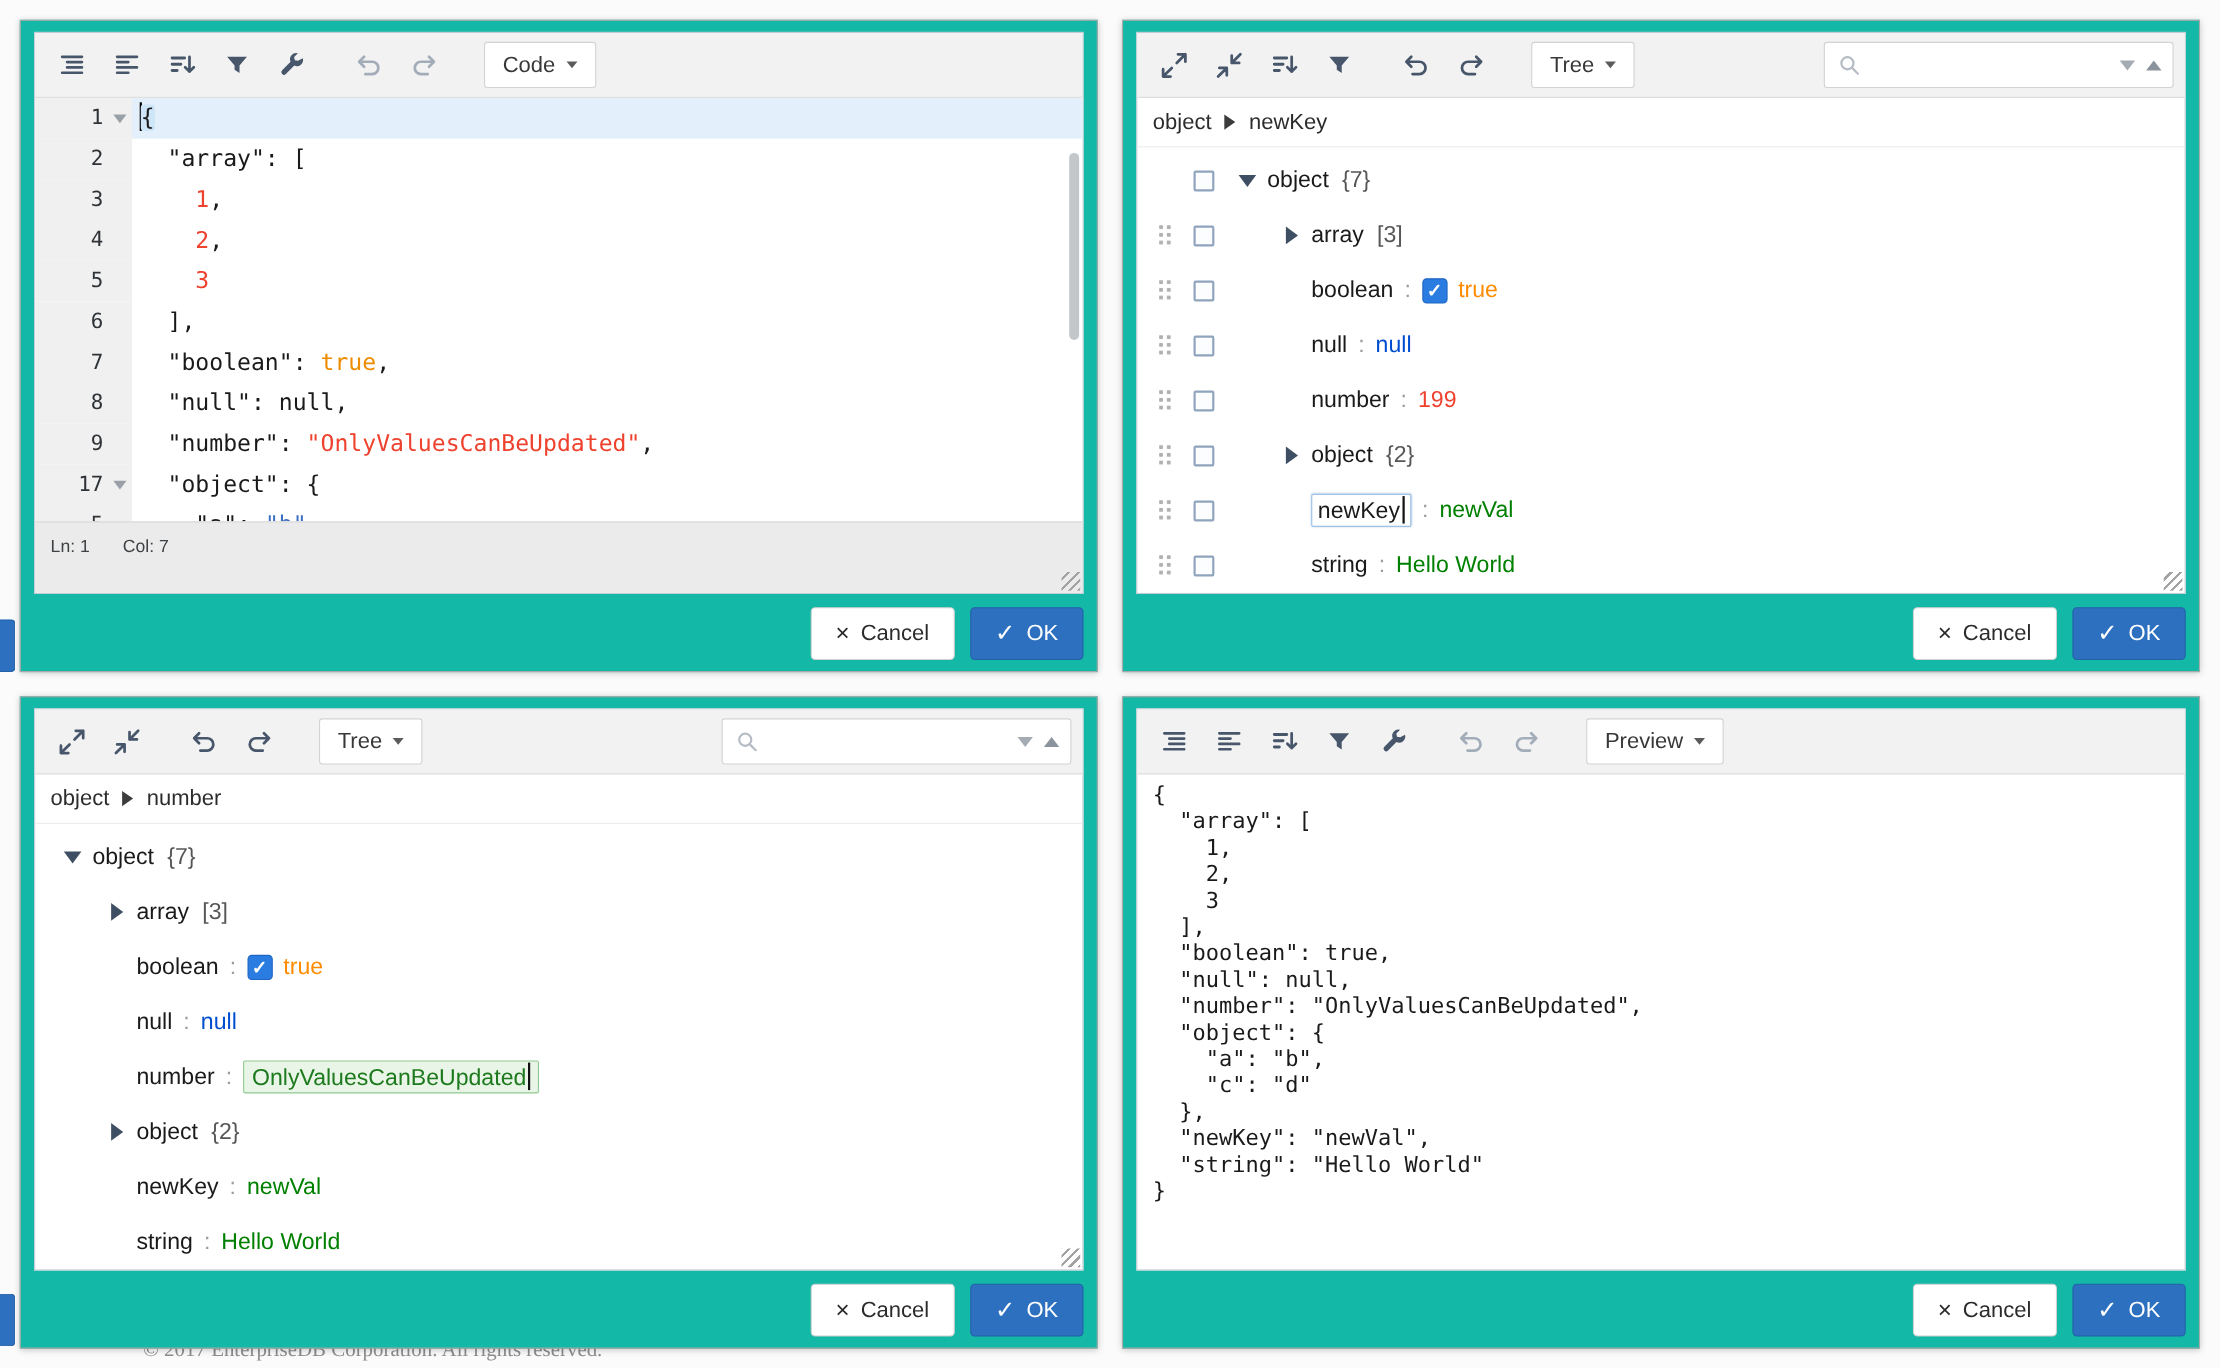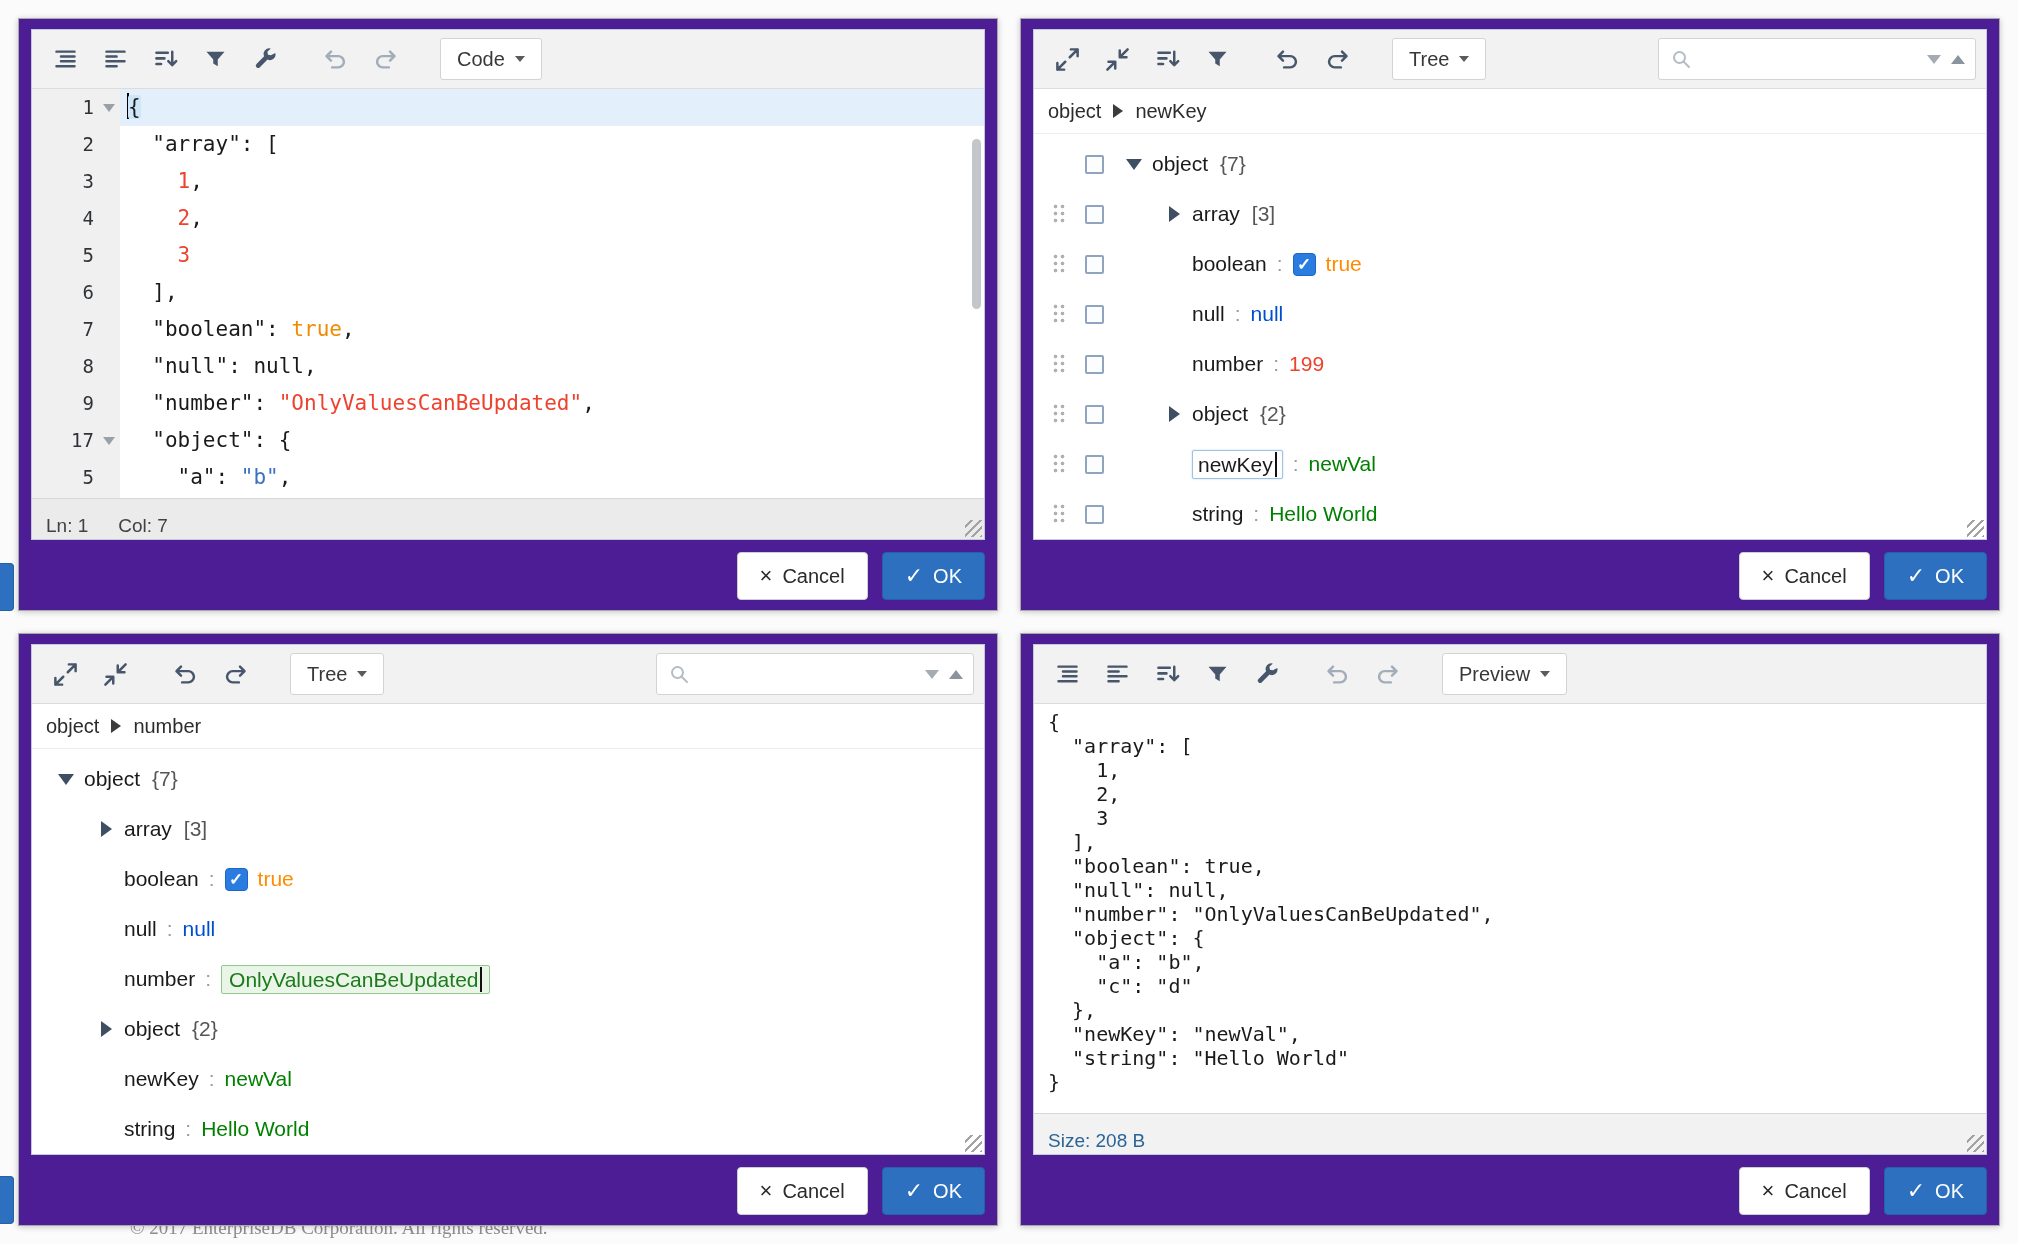--- a/index.html
+++ b/index.html
@@ -7,21 +7,21 @@
     width:2018px;height:1244px;position:relative;overflow:hidden;
     background:#fbfbfb;font-family:"Liberation Sans", sans-serif;color:#1a1a1a;
   }
   .underlay{position:absolute;z-index:0;font-family:Liberation Serif, serif;}
   .copyright{left:130px;top:1217px;font-size:19px;color:#8d8d8d;white-space:nowrap;}
   .edge-btn{left:0;width:13px;height:46px;background:#2c70bf;border:1px solid #2361a8;border-left:none;border-radius:0 4px 4px 0;}
   .edge-btn.one{top:563px;}
   .edge-btn.two{top:1176px;}
 
   .grid{position:absolute;inset:0;z-index:1;display:grid;grid-template-columns:1fr 1fr;grid-template-rows:1fr 1fr;gap:22px;padding:18px;box-sizing:border-box;}
-  .panel{background:#4c1d95;border:1px solid #a9a9a9;box-shadow:0 1px 6px rgba(0,0,0,.22);padding:10px 12px;box-sizing:border-box;display:flex;flex-direction:column;min-height:0;}
+  .panel{background:#14b8a6;border:1px solid #a9a9a9;box-shadow:0 1px 6px rgba(0,0,0,.22);padding:10px 12px;box-sizing:border-box;display:flex;flex-direction:column;min-height:0;}
   .editor{flex:1 1 auto;min-height:0;border:1px solid #c3cbd6;display:flex;flex-direction:column;background:#fff;}
   .footer{flex:0 0 48px;margin-top:12px;display:flex;align-items:center;justify-content:flex-end;gap:14px;}
 
   
   .toolbar{flex:0 0 58px;background:#f2f2f2;border-bottom:1px solid #dcdcdc;display:flex;align-items:center;padding:0 10px;gap:4px;}
   .tbtn{width:46px;height:46px;display:flex;align-items:center;justify-content:center;background:transparent;border:none;color:#47566a;padding:0;cursor:pointer;}
   .tbtn.dim{color:#a2adb9;}
   .tbtn svg{width:27px;height:27px;display:block;}
   .tgap{width:16px;flex:0 0 16px;}
   .mode-btn{height:42px;margin-left:8px;padding:0 16px;background:#fff;border:1px solid #d3d3d3;border-radius:3px;display:flex;align-items:center;gap:10px;font-size:20px;color:#383838;font-family:"Liberation Sans", sans-serif;cursor:pointer;}
@@ -48,21 +48,21 @@
   .tok-p{color:#1a1a1a;}
   .tok-num{color:#ee422e;}
   .tok-bool{color:#ee8c00;}
   .tok-str{color:#ee422e;}
   .tok-strb{color:#3b6fc4;}
   .tok-brk{background:#cfe6f8;border-radius:3px;}
   .ccursor{display:inline-block;width:2px;height:26px;background:#000;vertical-align:-5px;margin-right:-1px;}
   .vscroll{position:absolute;right:3px;top:50px;width:9px;height:170px;background:#c4c7ca;border-radius:5px;cursor:pointer;}
 
   
-  .statusbar{flex:0 0 36px;background:#ebebeb;border-top:1px solid #d7d7d7;display:flex;align-items:flex-end;gap:30px;padding:2px 14px;font-size:19px;color:#3f4245;position:relative;}
+  .statusbar{flex:0 0 36px;background:#ebebeb;border-top:1px solid #d7d7d7;display:flex;align-items:flex-start;gap:30px;padding:14px 14px;font-size:16px;color:#3f4245;position:relative;}
   .statusbar.info{color:#2a6496;background:#f2f2f2;}
   .rhandle{position:absolute;right:2px;bottom:2px;width:17px;height:17px;cursor:nwse-resize;
     background:repeating-linear-gradient(-45deg,#a3a3a3 0 2px,transparent 2px 6px);}
   .bodywrap{flex:1 1 auto;min-height:0;position:relative;overflow:hidden;}
 
   
   .treebody{position:absolute;inset:0;padding:5px 0 0 10px;font-size:21px;overflow:hidden;}
   .treebody.norail{padding-left:16px;}
   .trow{height:50px;display:flex;align-items:center;}
   .cell{display:flex;align-items:center;justify-content:center;}
@@ -580,24 +580,20 @@
   "null": null,
   "number": "OnlyValuesCanBeUpdated",
   "object": {
     "a": "b",
     "c": "d"
   },
   "newKey": "newVal",
   "string": "Hello World"
 }</pre>
       </div>
-      <div class="statusbar info">
-        <span>Size: 208 B</span>
-        <div class="rhandle"></div>
-      </div>
     </div>
     <div class="footer">
       <button class="btn btn-cancel">
           <span class="bicon">×</span>
           <span>Cancel</span>
         </button>
       <button class="btn btn-ok">
           <span class="bicon">✓</span>
           <span>OK</span>
         </button>

